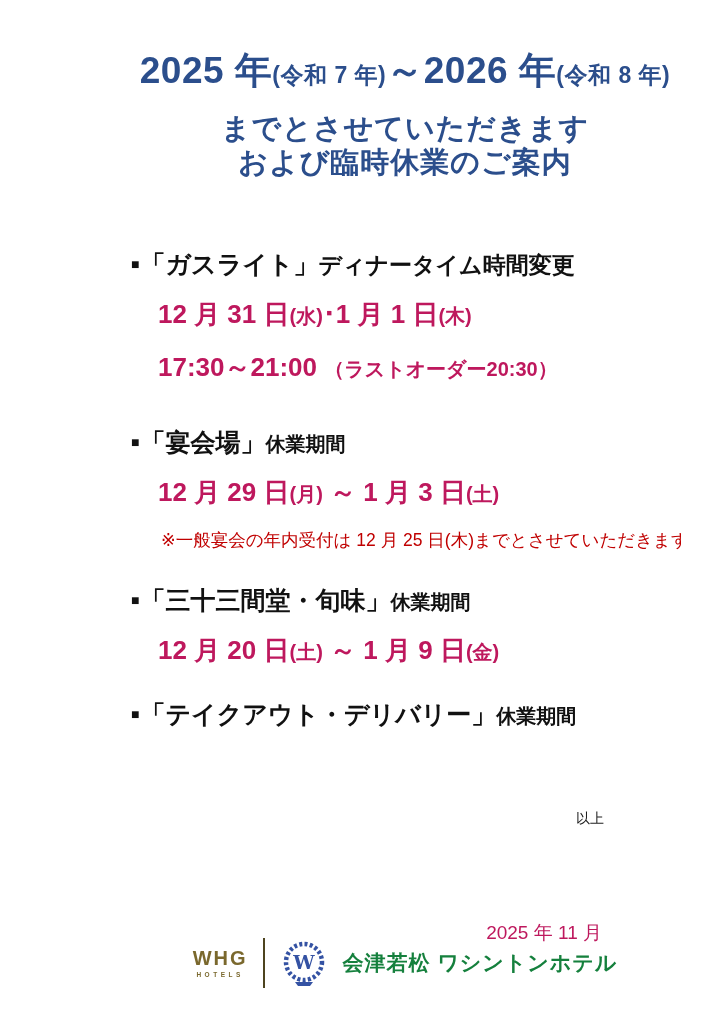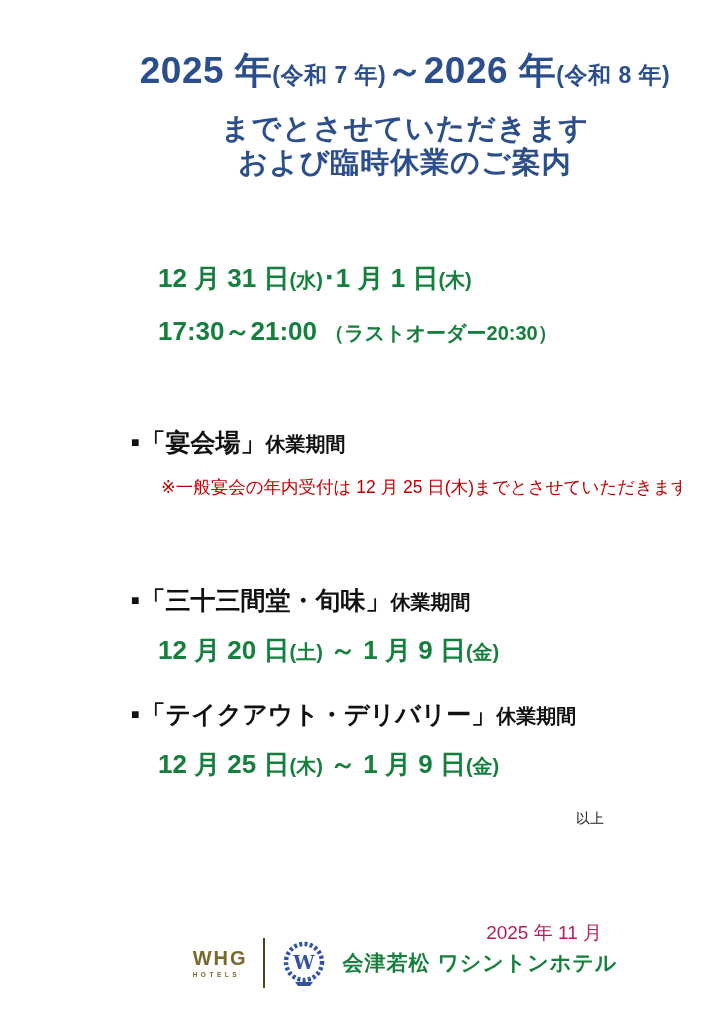--- a/index.html
+++ b/index.html
@@ -42,21 +42,21 @@
   .bullet { font-size: 14px; vertical-align: 4px; margin-right: 1px; }
   .sec-title-quoted { font-size: 25px; }
   .sec-title-rest   { font-size: 20px; }
   .sec1 .sec-title-rest { font-size: 23px; }
 
   .date-line {
     margin-left: 27px;
     margin-top: 11px;
     line-height: 38px;
     font-weight: bold;
-    color: #15803d;
+    color: #be185d;
     white-space: nowrap;
   }
   .date-line .lg { font-size: 26px; }
   .date-line .sm { font-size: 20px; }
 
   .note-line {
     margin-left: 30px;
     margin-top: 13px;
     font-size: 17.5px;
     line-height: 24px;
@@ -92,21 +92,21 @@
   .footer {
     position: absolute;
     top: 938px;
     left: 0;
     width: 724px;
     display: flex;
     justify-content: center;
     align-items: center;
     gap: 15px;
   }
-  .whg-block { text-align: left; color: #7A682D; }
+  .whg-block { text-align: center; color: #7A682D; }
   .whg-main {
     font-size: 20px;
     font-weight: bold;
     letter-spacing: 2px;
     line-height: 20px;
   }
   .whg-sub {
     font-size: 6.5px;
     font-weight: bold;
     letter-spacing: 3.5px;
@@ -133,50 +133,53 @@
 
   <header class="title-block">
     <div class="t1">
       <span class="t1-big">2025 年</span><span class="t1-small">(令和 7 年)</span><span class="t1-big">～2026 年</span><span class="t1-small">(令和 8 年)</span>
     </div>
     <div class="t2">までとさせていただきます</div>
     <div class="t3">および臨時休業のご案内</div>
   </header>
 
   <section class="sec sec1" style="top:248px">
+    <div class="sec-title">
+      <span class="bullet">■</span><span class="sec-title-quoted">「ガスライト」</span><span class="sec-title-rest">ディナータイム時間変更</span>
+    </div>
     <div class="date-line">
       <span class="lg">12 月 31 日</span><span class="sm">(水)</span><span class="lg">･1 月 1 日</span><span class="sm">(木)</span>
     </div>
     <div class="date-line">
       <span class="lg">17:30～21:00 </span><span class="sm">（ラストオーダー20:30）</span>
     </div>
   </section>
 
   <section class="sec" style="top:426px">
     <div class="sec-title">
       <span class="bullet">■</span><span class="sec-title-quoted">「宴会場」</span><span class="sec-title-rest">休業期間</span>
+    </div>
+    <div class="date-line">
+      <span class="lg">12 月 29 日</span><span class="sm">(月)</span><span class="lg"> ～ 1 月 3 日</span><span class="sm">(土)</span>
     </div>
     <div class="note-line">※一般宴会の年内受付は 12 月 25 日(木)までとさせていただきます</div>
   </section>
 
   <section class="sec" style="top:584px">
     <div class="sec-title">
       <span class="bullet">■</span><span class="sec-title-quoted">「三十三間堂・旬味」</span><span class="sec-title-rest">休業期間</span>
     </div>
     <div class="date-line">
       <span class="lg">12 月 20 日</span><span class="sm">(土)</span><span class="lg"> ～ 1 月 9 日</span><span class="sm">(金)</span>
     </div>
   </section>
 
   <section class="sec" style="top:698px">
     <div class="sec-title">
       <span class="bullet">■</span><span class="sec-title-quoted">「テイクアウト・デリバリー」</span><span class="sec-title-rest">休業期間</span>
-    </div>
-    <div class="date-line">
-      <span class="lg">12 月 25 日</span><span class="sm">(木)</span><span class="lg"> ～ 1 月 9 日</span><span class="sm">(金)</span>
     </div>
   </section>
 
   <div class="closing">以上</div>
 
   <div class="sig-date">2025 年 11 月</div>
 
   <footer class="footer">
     <div class="whg-block">
       <div class="whg-main">WHG</div>

